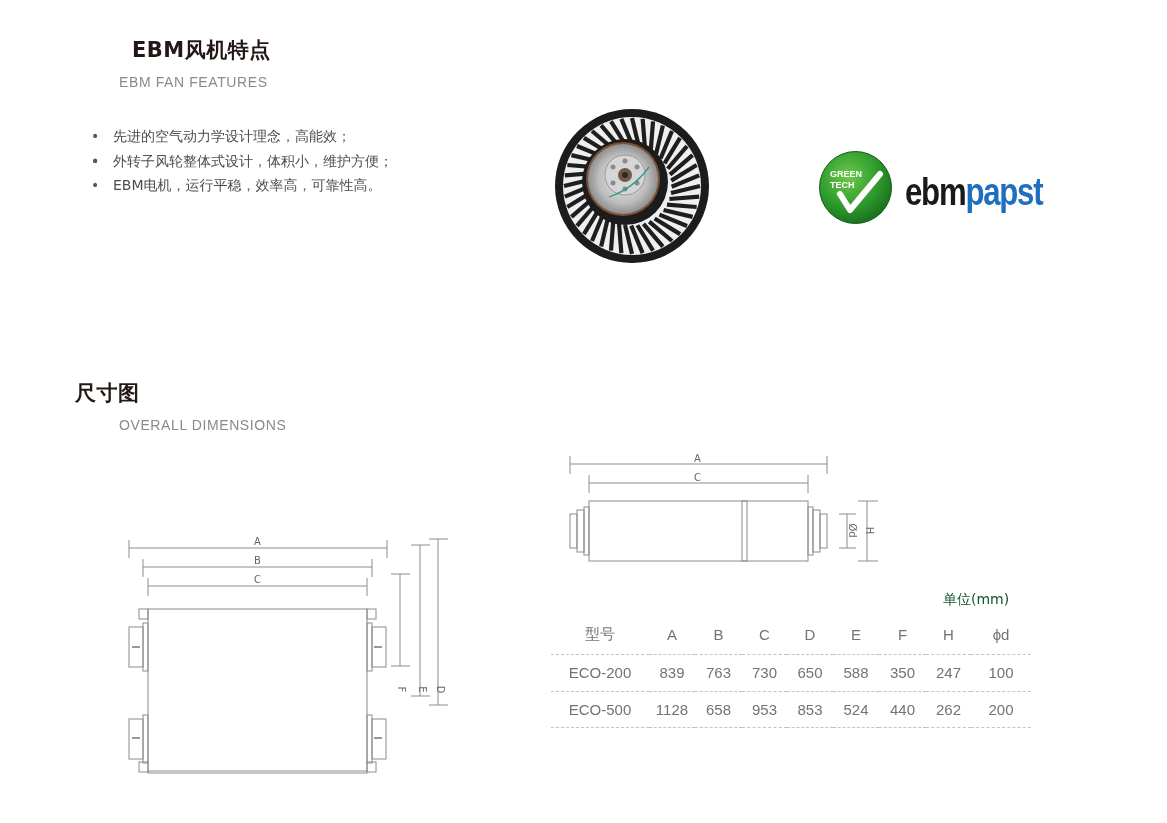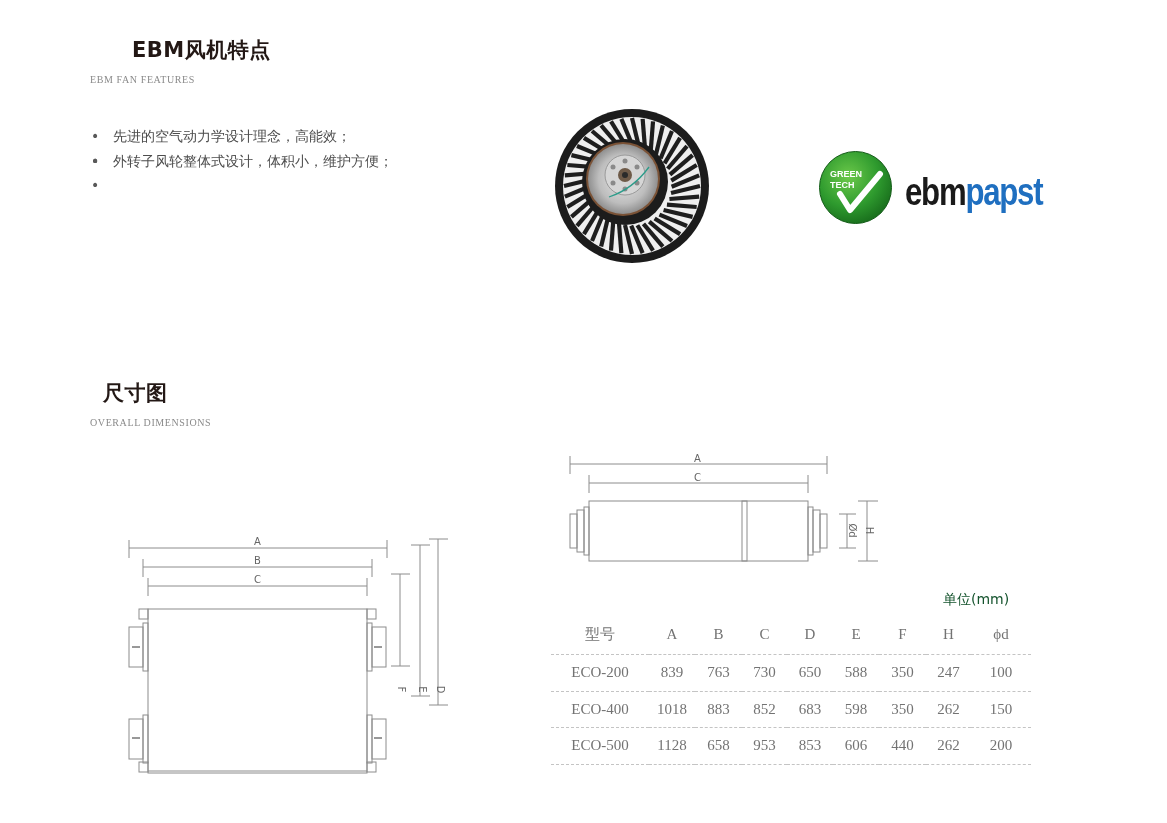--- a/index.html
+++ b/index.html
@@ -1,40 +1,40 @@
 <!DOCTYPE html>
 <html><head>
 <meta charset="utf-8">
 <style>
   html, body { margin:0; padding:0; background:#ffffff; }
   body { width:1167px; height:823px; position:relative; overflow:hidden; font-family:"DejaVu Sans", "Liberation Sans", sans-serif; color:#333; }
   .abs { position:absolute; }
   .title { font-size:21px; font-weight:bold; color:#231815; letter-spacing:0.5px; }
-  .subtitle { font-size:10px; color:#8a8a8a; letter-spacing:0.6px; font-family:Liberation Serif, serif; }
+  .subtitle { font-size:14px; color:#8a8a8a; letter-spacing:0.6px; font-family:Liberation Sans, sans-serif;margin-left:29px; }
   .features { list-style:none; margin:0; padding:0; }
   .features li { font-size:14px; color:#4d4d4d; line-height:24.5px; position:relative; padding-left:22px; }
   .features li .bullet { position:absolute; left:0; top:0; font-size:14px; color:#595959; }
   .unit { font-size:14px; color:#14532d; }
-  table.dims { border-collapse:collapse; font-size:15px; color:#737373; font-family:Liberation Serif, serif; }
+  table.dims { border-collapse:collapse; font-size:15px; color:#737373; font-family:Liberation Sans, sans-serif; }
   table.dims td, table.dims th { font-weight:normal; text-align:center; padding:0; height:35.5px; border-bottom:1px dashed #c4c4c4; }
   table.dims th { height:40px; }
   .ebm-text { font-family:"Liberation Sans", sans-serif; font-weight:bold; font-size:38px; letter-spacing:-1.5px; transform:scaleX(0.82); transform-origin:left center; }
 </style>
 </head>
 <body>
 
 <div class="abs title" style="left:90px; top:36px;margin-left:42px;">EBM风机特点</div>
 <div class="abs subtitle" style="left:90px; top:74px;">EBM FAN FEATURES</div>
 
 <ul class="abs features" style="left:91px; top:124px;">
   <li><span class="bullet">•</span><span>先进的空气动力学设计理念，高能效；</span></li>
   <li><span class="bullet">•</span></li>
   <li><span class="bullet">•</span></li>
   <li><span class="bullet">•</span><span>外转子风轮整体式设计，体积小，维护方便；</span></li>
-  <li><span class="bullet">•</span></li>
+  <li><span class="bullet">•</span><span>EBM电机，运行平稳，效率高，可靠性高。</span></li>
 </ul>
 
 <div class="abs" style="left:553px; top:107px; width:158px; height:158px;">
   <svg width="158" height="158" viewBox="0 0 158 158">
     <defs>
       <radialGradient id="hub" cx="50%" cy="50%" r="50%">
         <stop offset="0%" stop-color="#e8e8e8"></stop>
         <stop offset="70%" stop-color="#bdbdbd"></stop>
         <stop offset="100%" stop-color="#8f8f8f"></stop>
       </radialGradient>
@@ -113,21 +113,21 @@
     <circle cx="37.5" cy="37.5" r="36" fill="url(#gbadge)" stroke="#145c18" stroke-width="1"></circle>
     <text x="12" y="27" font-family="Liberation Sans, sans-serif" font-weight="bold" font-size="9" fill="#ffffff">GREEN</text>
     <text x="12" y="38" font-family="Liberation Sans, sans-serif" font-weight="bold" font-size="9" fill="#ffffff">TECH</text>
     <path d="M22 44 L32 60 L62 24" stroke="#ffffff" stroke-width="6" fill="none" stroke-linecap="round" stroke-linejoin="round"></path>
   </svg>
 </div>
 <div class="abs ebm-text" style="left:905px; top:170px; line-height:44px;">
   <span style="color:#1a1a1a;">ebm</span><span style="color:#1f6fc0;">papst</span>
 </div>
 
-<div class="abs title" style="left:103px; top:379px;">尺寸图</div>
+<div class="abs title" style="left:75px; top:379px;">尺寸图</div>
 <div class="abs subtitle" style="left:90px; top:417px;">OVERALL DIMENSIONS</div>
 
 <div class="abs" style="left:110px; top:530px; width:350px; height:260px;">
   <svg width="350" height="260" viewBox="0 0 350 260" fill="none" stroke="#8c8c8c" stroke-width="1">
 
     <line x1="19" y1="18" x2="277" y2="18"></line>
       <line x1="19" y1="10" x2="19" y2="28"></line>
       <line x1="277" y1="10" x2="277" y2="28"></line>
 
     <line x1="33" y1="37" x2="262" y2="37"></line>
@@ -251,35 +251,24 @@
       <td>839</td>
       <td>763</td>
       <td>730</td>
       <td>650</td>
       <td>588</td>
       <td>350</td>
       <td>247</td>
       <td>100</td>
     </tr>
     <tr>
-      <td>ECO-400</td>
-      <td>1018</td>
-      <td>883</td>
-      <td>852</td>
-      <td>683</td>
-      <td>598</td>
-      <td>350</td>
-      <td>262</td>
-      <td>150</td>
-    </tr>
-    <tr>
       <td>ECO-500</td>
       <td>1128</td>
       <td>658</td>
       <td>953</td>
       <td>853</td>
-      <td>606</td>
+      <td>524</td>
       <td>440</td>
       <td>262</td>
       <td>200</td>
     </tr>
   </tbody>
 </table>
 
 </body></html>

